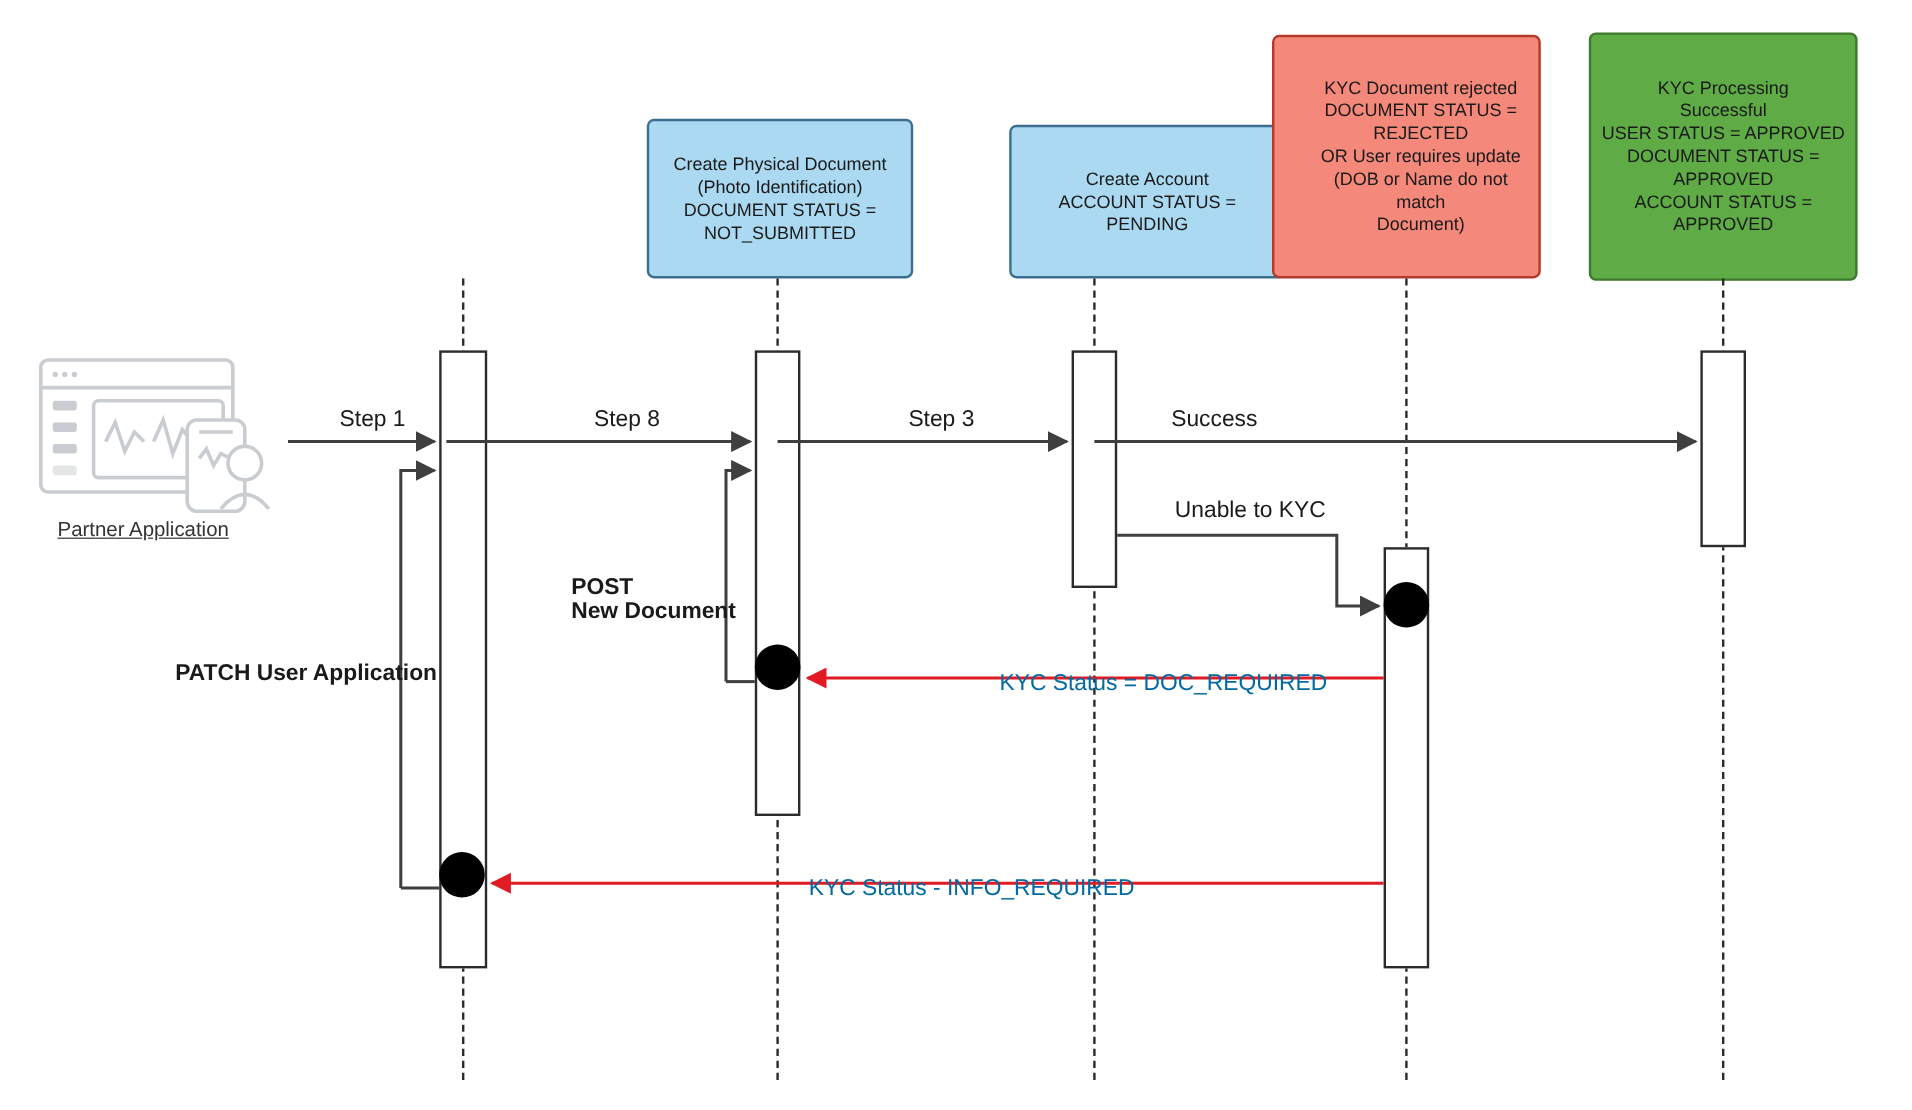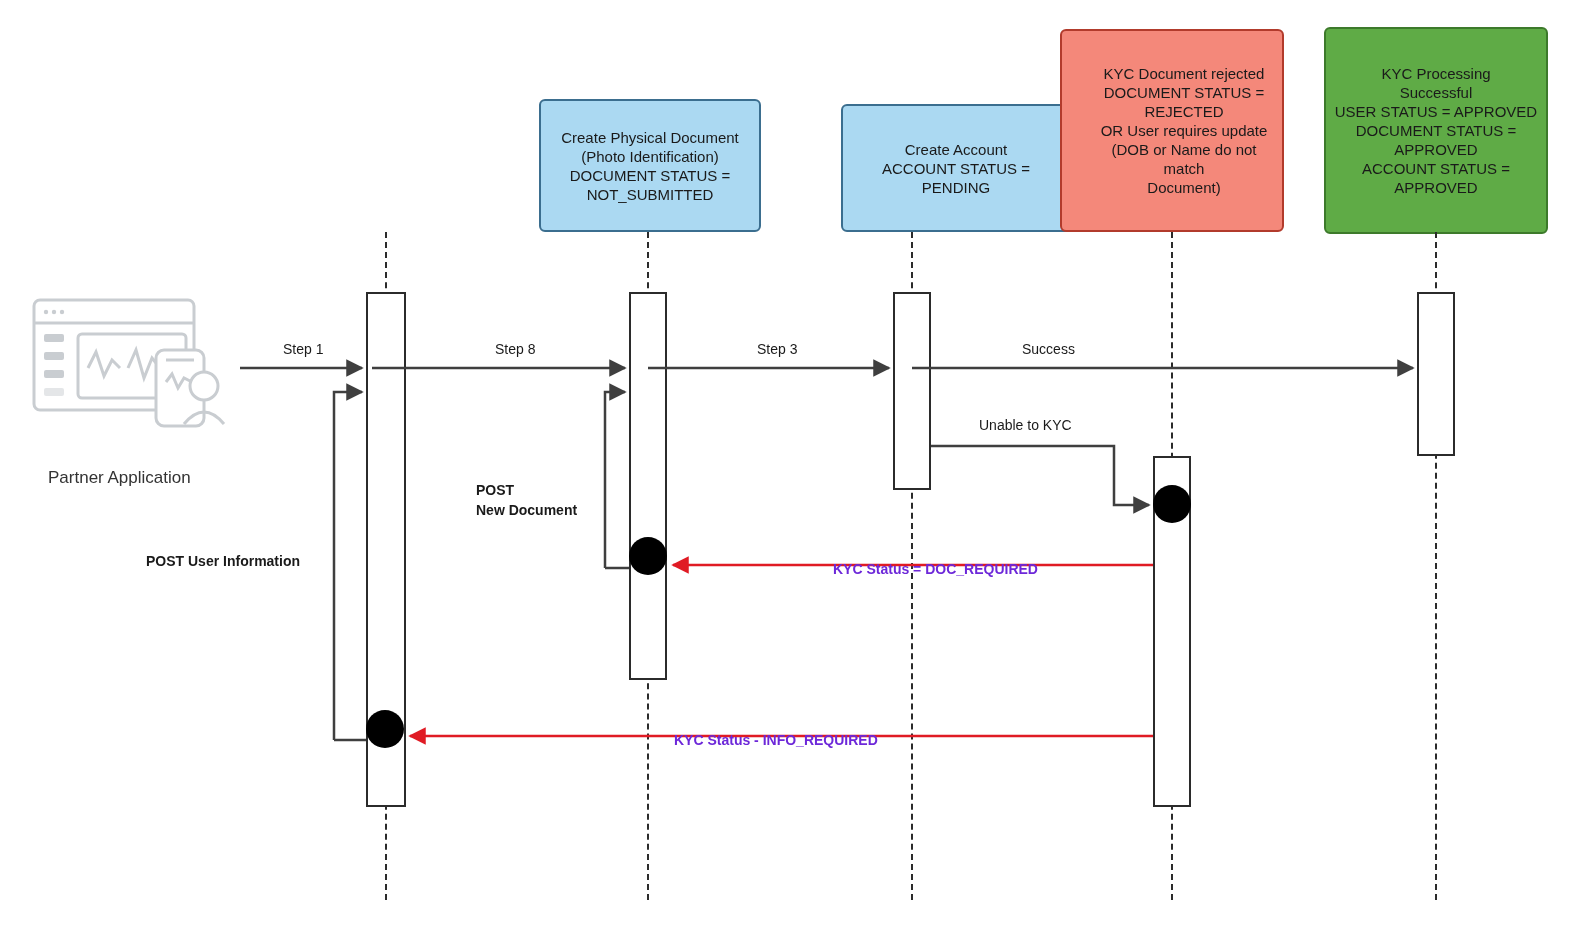--- a/index.html
+++ b/index.html
@@ -53,27 +53,27 @@
   
   .dot {
     position: absolute;
     background: #000000;
     border-radius: 50%;
   }
 
   
   .label {
     position: absolute;
-    font-size: 14px;
+    font-size: 19px;
     color: #1a1a1a;
     white-space: pre;
     line-height: 17px;
   }
   .label.bold { font-weight: bold; }
-  .label.red  { color: #6d28d9; font-weight: bold; }
+  .label.red  { color: #0369a1; font-weight: normal; }
 
   .caption {
     position: absolute;
     font-size: 17px;
     color: #333333;
     white-space: nowrap;
   }
 
   svg.overlay {
     position: absolute;
@@ -183,30 +183,30 @@
     <rect x="58" y="44" width="108" height="64" rx="4" fill="#ffffff" stroke="#c9cdd1" stroke-width="3"></rect>
     <polyline points="68,78 76,62 84,86 92,70 100,78" fill="none" stroke="#c9cdd1" stroke-width="3"></polyline>
     <polyline points="108,78 116,60 124,88 132,68 140,78" fill="none" stroke="#c9cdd1" stroke-width="3"></polyline>
     <rect x="136" y="60" width="48" height="76" rx="8" fill="#ffffff" stroke="#c9cdd1" stroke-width="3"></rect>
     <line x1="146" y1="70" x2="174" y2="70" stroke="#c9cdd1" stroke-width="3"></line>
     <polyline points="146,92 152,84 158,98 164,88 172,92" fill="none" stroke="#c9cdd1" stroke-width="3"></polyline>
     <circle cx="184" cy="96" r="14" fill="#ffffff" stroke="#c9cdd1" stroke-width="3"></circle>
     <path d="M 164 134 q 20 -24 40 0" fill="none" stroke="#c9cdd1" stroke-width="3"></path>
   </svg>
 
-  <div class="caption" style="left:48px; top:468px;">Partner Application</div>
+  <div class="caption" style="left:48px; top:432px;text-decoration:underline;">Partner Application</div>
 
   <div class="label" style="left:283px; top:341px;">Step 1</div>
   <div class="label" style="left:495px; top:341px;">Step 8</div>
   <div class="label" style="left:757px; top:341px;">Step 3</div>
-  <div class="label" style="left:1022px; top:341px;">Success</div>
+  <div class="label" style="left:976px; top:341px;">Success</div>
   <div class="label" style="left:979px; top:417px;">Unable to KYC</div>
 
   <div class="label bold" style="left:476px; top:480px; line-height:20px;">POST
 New Document</div>
 
-  <div class="label bold" style="left:146px; top:553px;">POST User Information</div>
+  <div class="label bold" style="left:146px; top:553px;">PATCH User Application</div>
 
   <div class="label red" style="left:833px; top:561px;">KYC Status = DOC_REQUIRED</div>
 
   <div class="label red" style="left:674px; top:732px;">KYC Status - INFO_REQUIRED</div>
 
 </div>
 
 </body></html>

